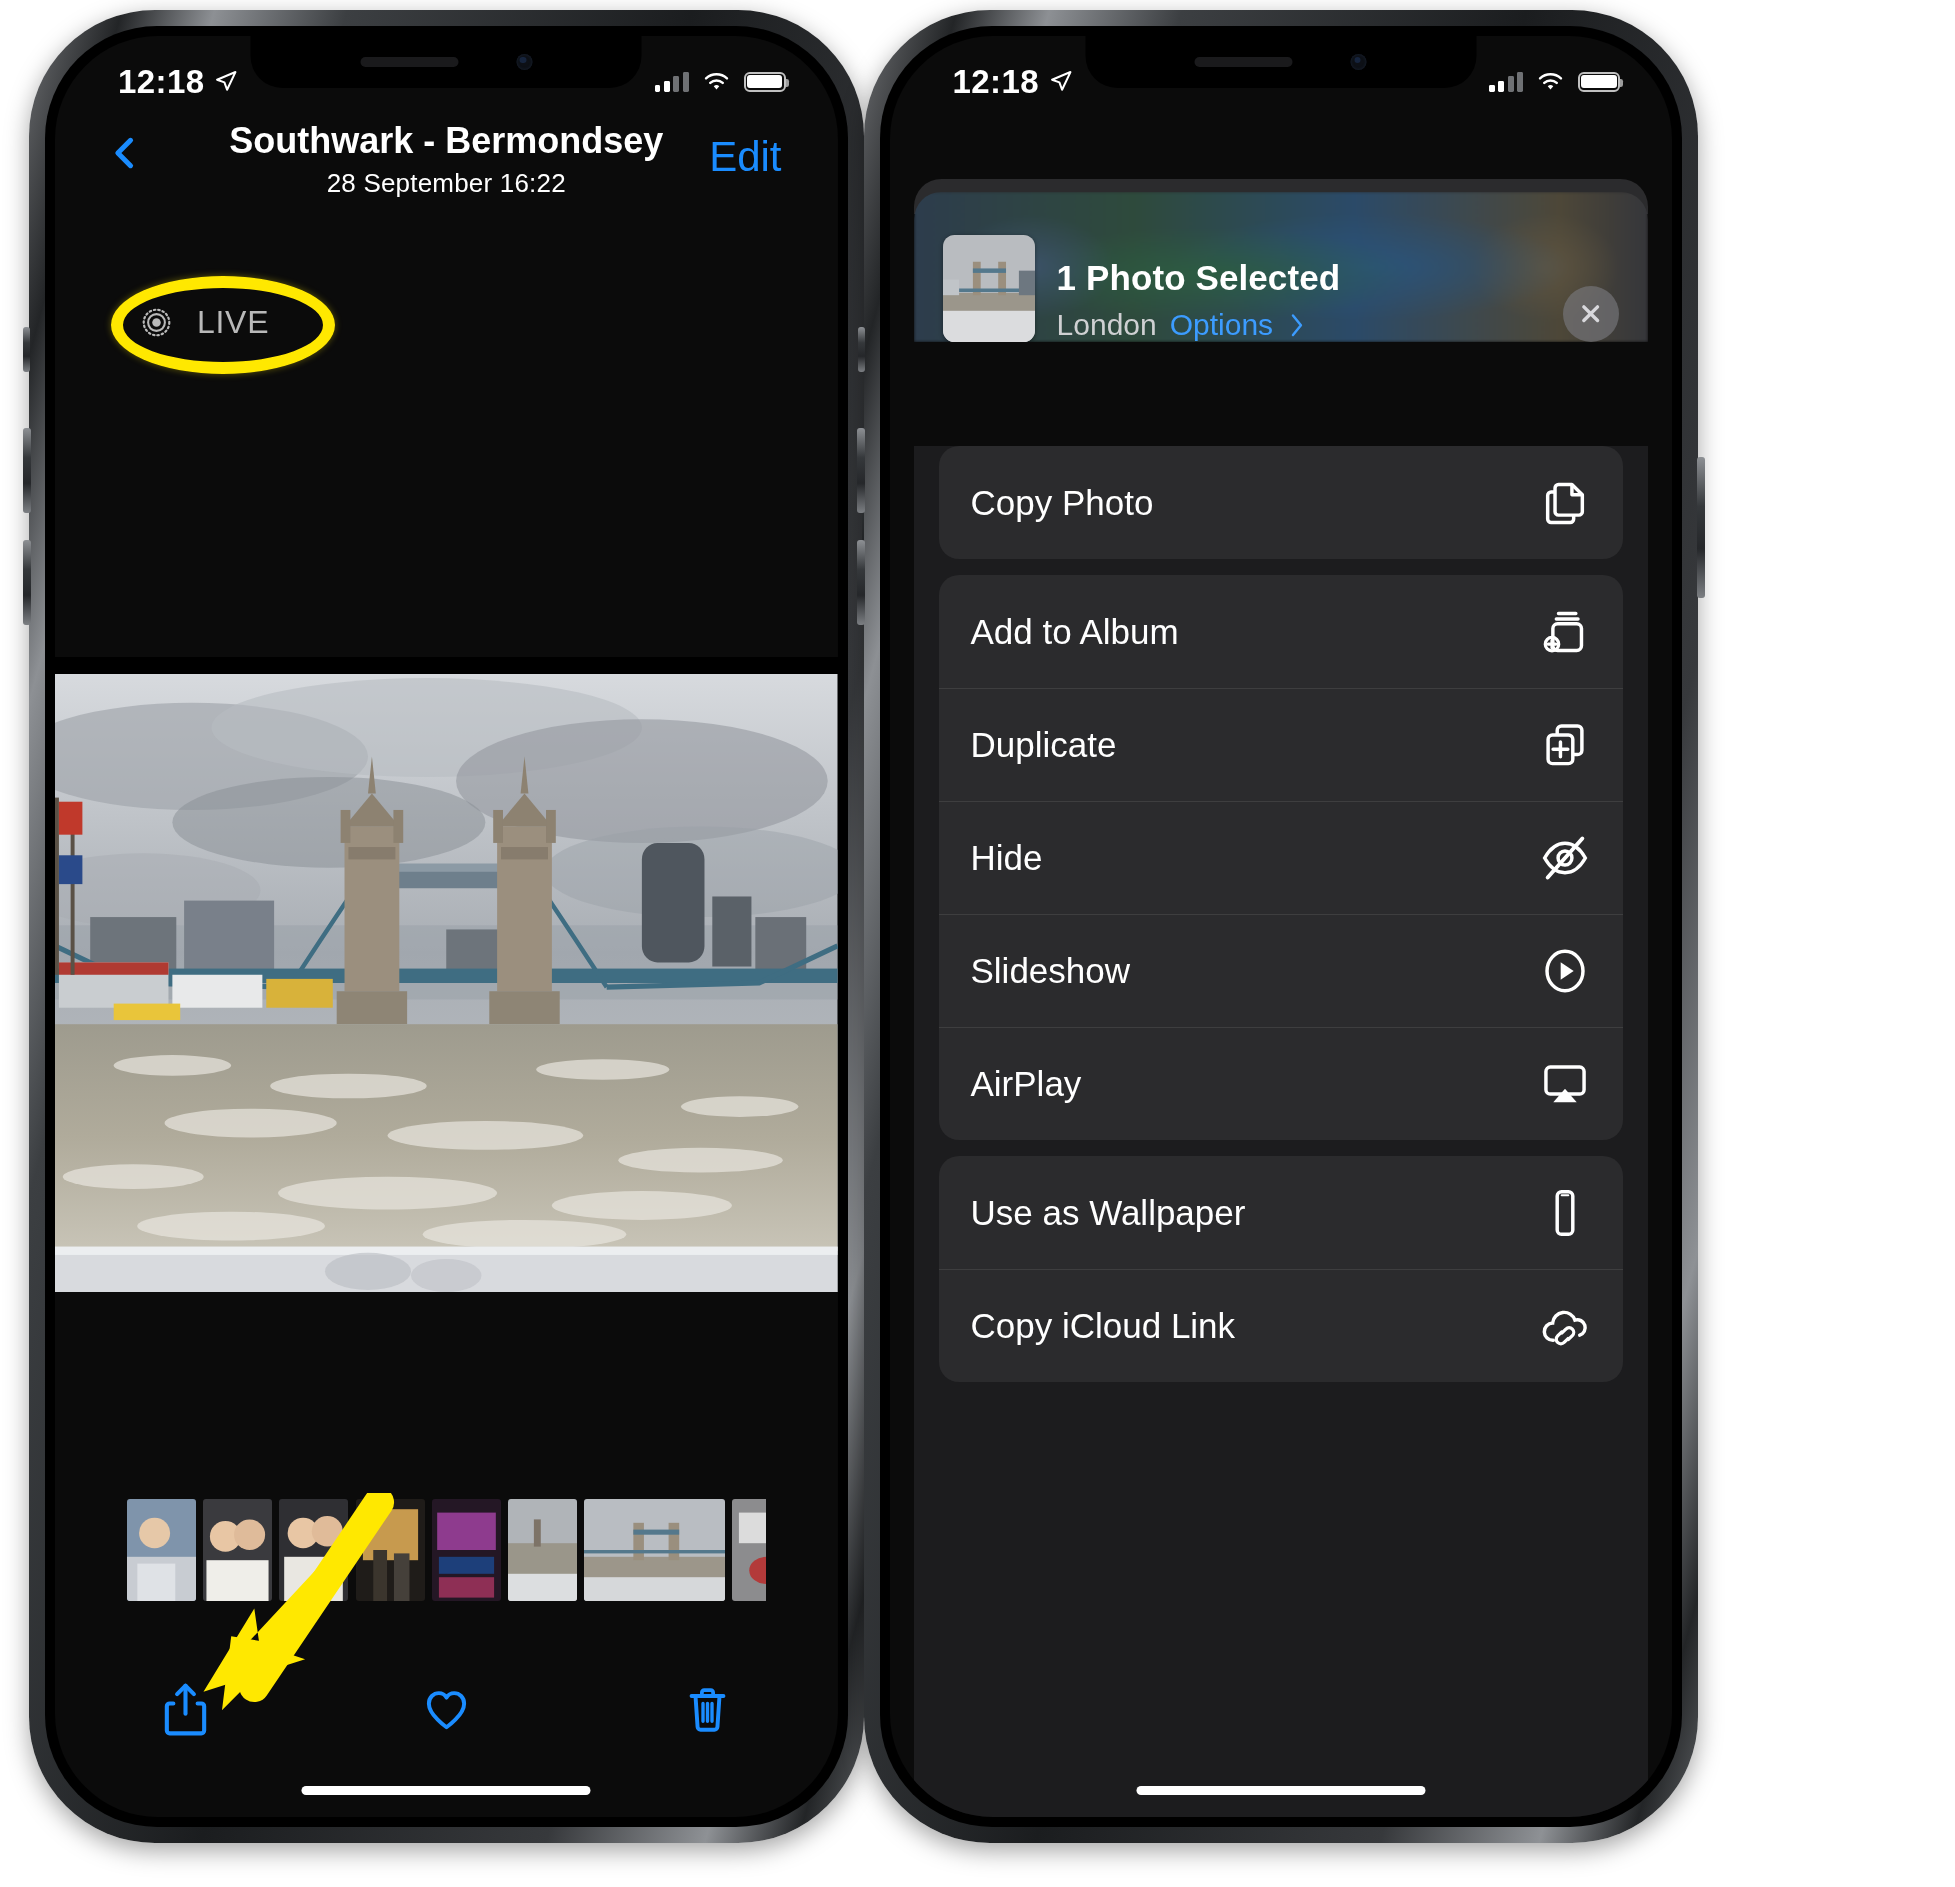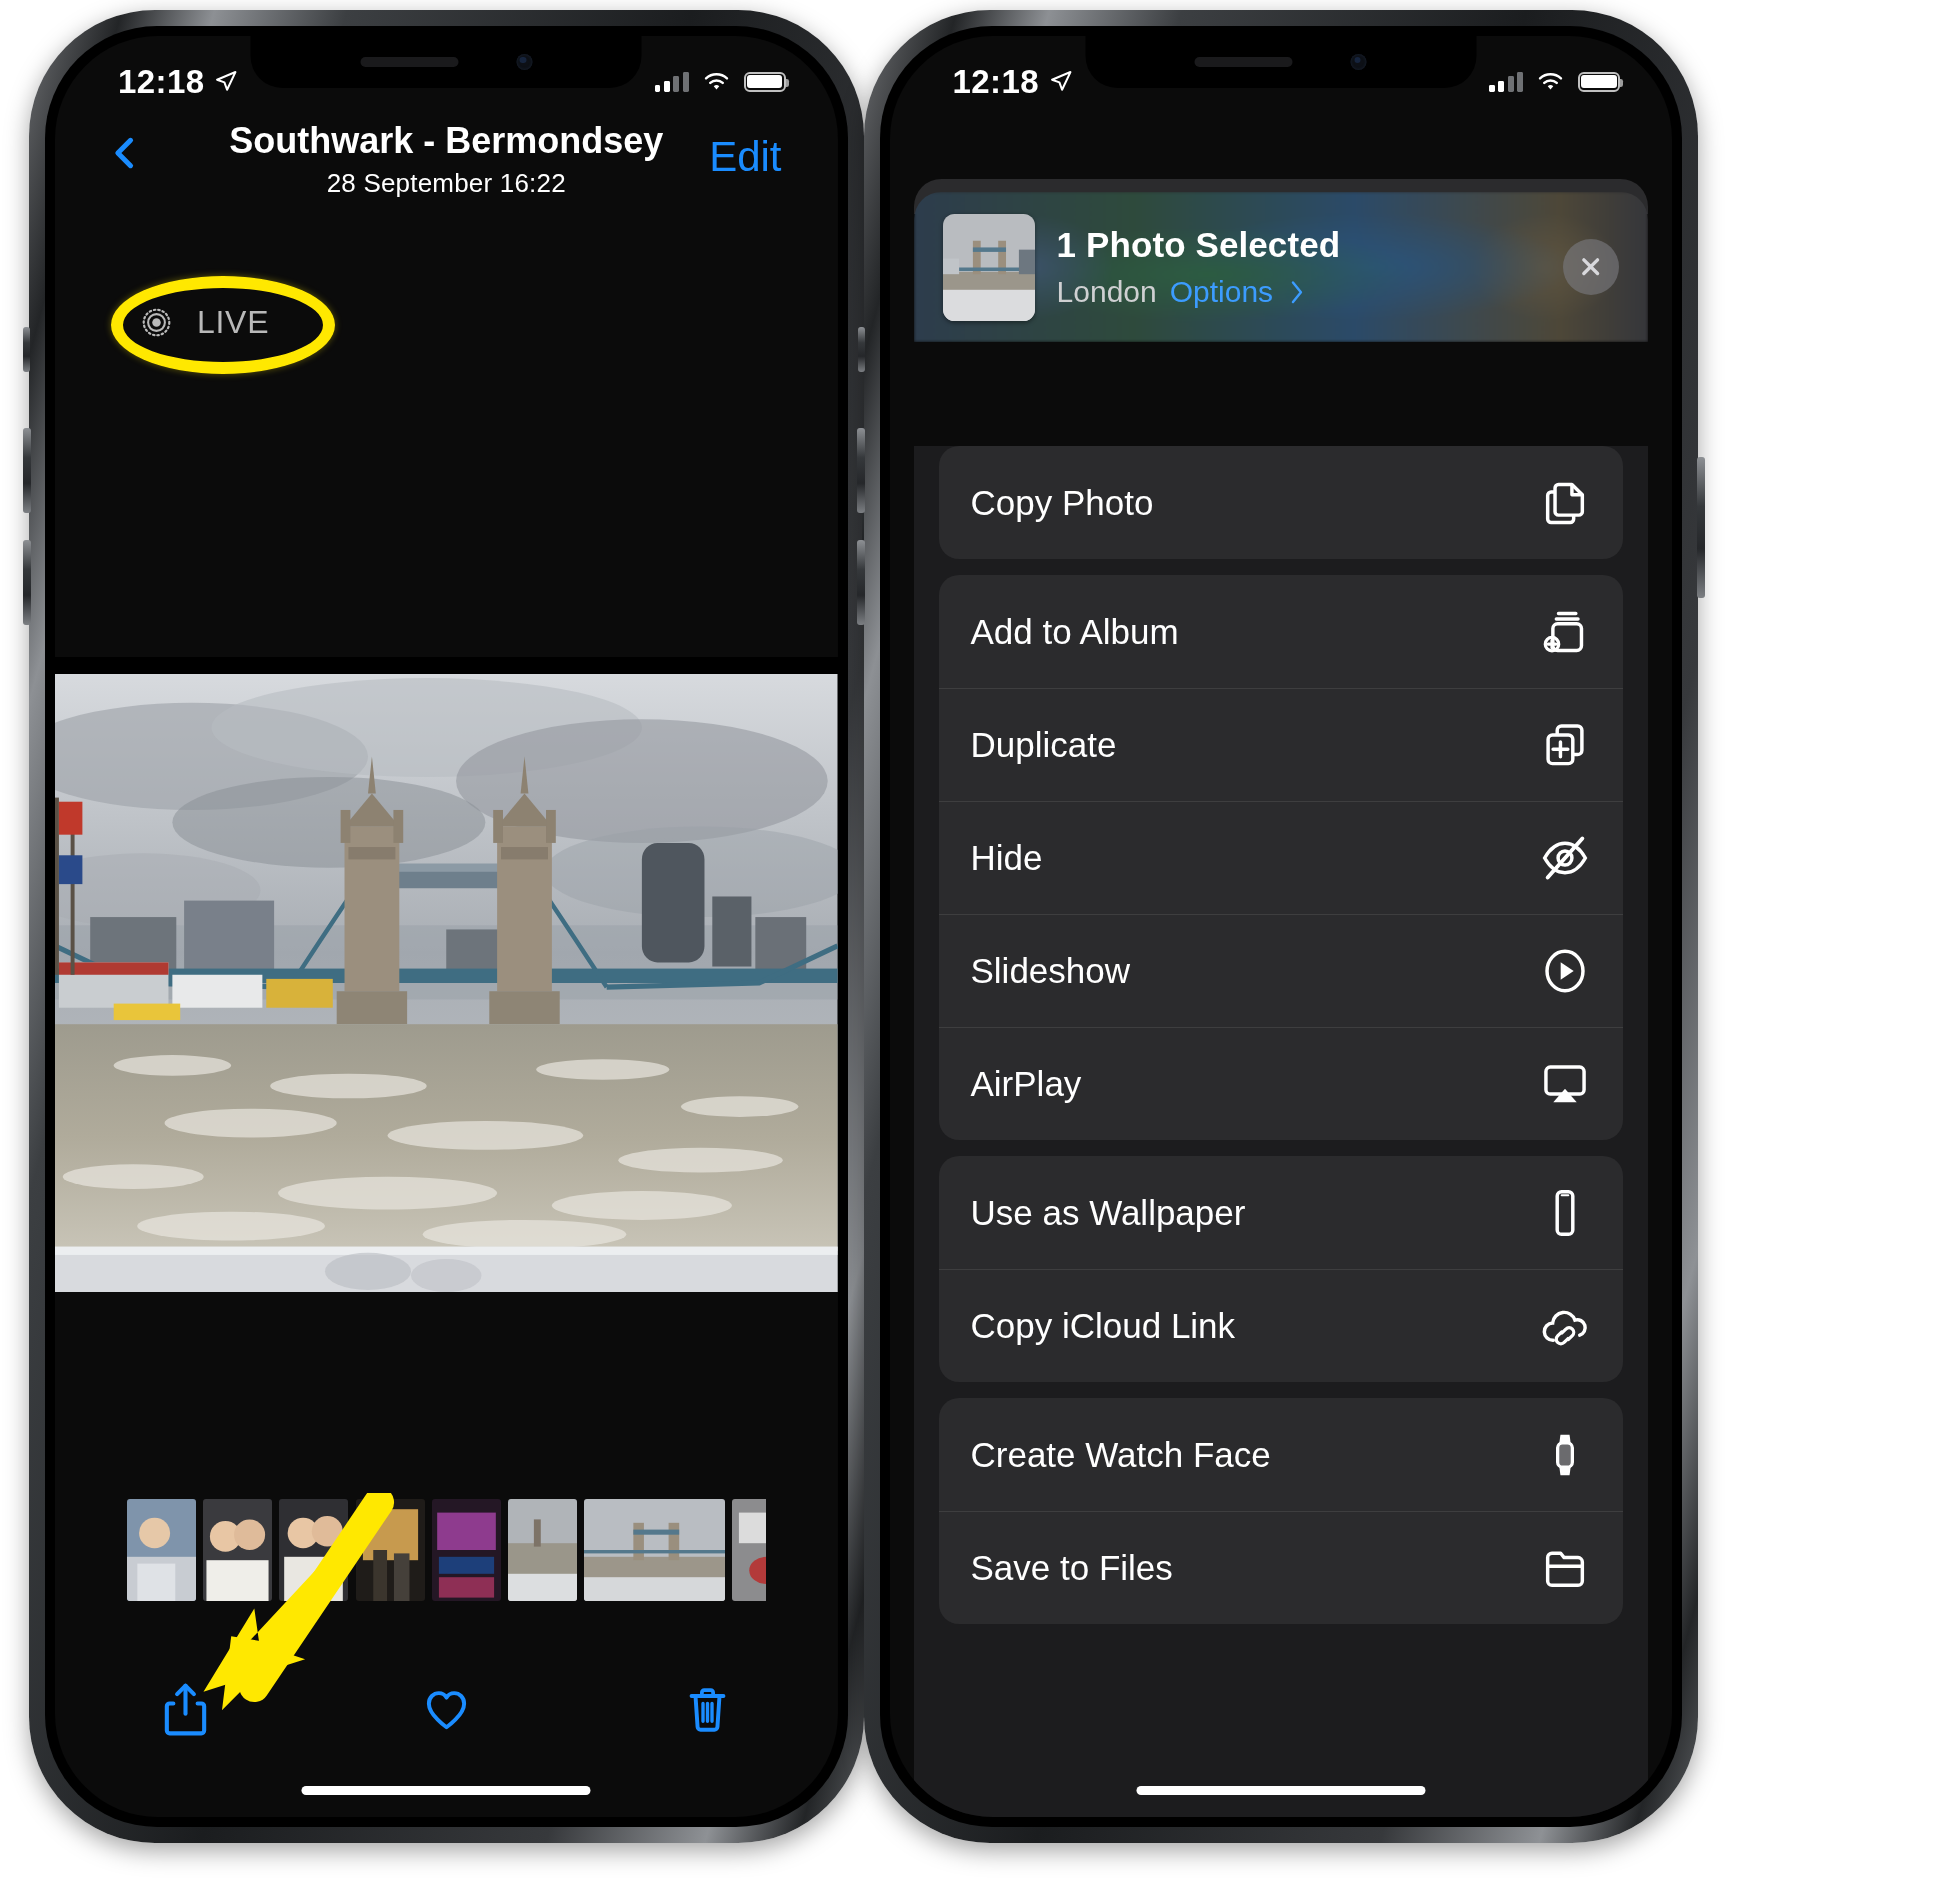--- a/index.html
+++ b/index.html
@@ -198,21 +198,21 @@
     position:absolute; left: 24.5px; right: 24.5px; top: 143px;
     height: 35px; border-radius: 27.4px 27.4px 0 0;
     background: #2b2b2d;
     z-index: 19;
   }
   .sheet-header {
     position:relative;
     height: 150px;
     border-radius: 27.4px 27.4px 0 0;
     overflow:hidden;
-    display:flex; align-items:center;
+    display:flex; align-items:flex-end;
     padding: 0 29px;
   }
   .sheet-header-bg {
     position:absolute; inset:0;
     background:
       radial-gradient(closest-side at 16% 50%, rgba(60,82,105,.95), rgba(60,82,105,0) 70%),
       radial-gradient(closest-side at 40% 55%, rgba(44,92,64,.95), rgba(44,92,64,0) 70%),
       radial-gradient(closest-side at 62% 50%, rgba(42,84,124,.9), rgba(42,84,124,0) 72%),
       radial-gradient(closest-side at 86% 50%, rgba(96,86,66,.85), rgba(96,86,66,0) 72%),
       linear-gradient(90deg,#2d3c4c,#2e4a3c 30%,#2b4a68 60%,#4d4738 88%,#35363a);
@@ -699,37 +699,20 @@
                 <div class="action-row">
                   <div class="action-label">Copy iCloud Link</div>
                   <svg class="action-icon" viewBox="0 0 24 24">
                     <path d="M6.6 18.6 a4 4 0 0 1 -0.3 -8 A5.3 5.3 0 0 1 16.6 9.3 a3.6 3.6 0 0 1 2.2 6.9" fill="none" stroke="#fff" stroke-width="1.6" stroke-linecap="round"></path>
                     <path d="M10.6 15.2 l1.8 -1.8 a2.1 2.1 0 0 1 3 3 l-1.8 1.8" fill="none" stroke="#fff" stroke-width="1.5" stroke-linecap="round"></path>
                     <path d="M13.4 17.8 l-1.8 1.8 a2.1 2.1 0 0 1 -3 -3 l1.8 -1.8" fill="none" stroke="#fff" stroke-width="1.5" stroke-linecap="round"></path>
                   </svg>
                 </div>
               </div>
 
-              <div class="action-group">
-                <div class="action-row">
-                  <div class="action-label">Create Watch Face</div>
-                  <svg class="action-icon" viewBox="0 0 24 24">
-                    <rect x="8.6" y="6.4" width="6.8" height="11.2" rx="2.3" fill="#6b6b6e" stroke="#fff" stroke-width="1.5"></rect>
-                    <path d="M9.4 6.4 L9.9 2.6 h4.2 l0.5 3.8 Z" fill="#fff"></path>
-                    <path d="M9.4 17.6 L9.9 21.4 h4.2 l0.5 -3.8 Z" fill="#fff"></path>
-                  </svg>
-                </div>
-                <div class="action-row">
-                  <div class="action-label">Save to Files</div>
-                  <svg class="action-icon" viewBox="0 0 24 24">
-                    <path d="M4 7.2 a2 2 0 0 1 2 -2 h4 l1.6 2 h6.4 a2 2 0 0 1 2 2 V18 a2 2 0 0 1 -2 2 H6 a2 2 0 0 1 -2 -2 Z" fill="none" stroke="#fff" stroke-width="1.6" stroke-linejoin="round"></path>
-                    <path d="M4 11.2 H20" stroke="#fff" stroke-width="1.6"></path>
-                  </svg>
-                </div>
-              </div>
 
             </div>
           </div>
         </div>
 
         <div class="home-indicator"></div>
       </div>
     </div>
   </div>
 

